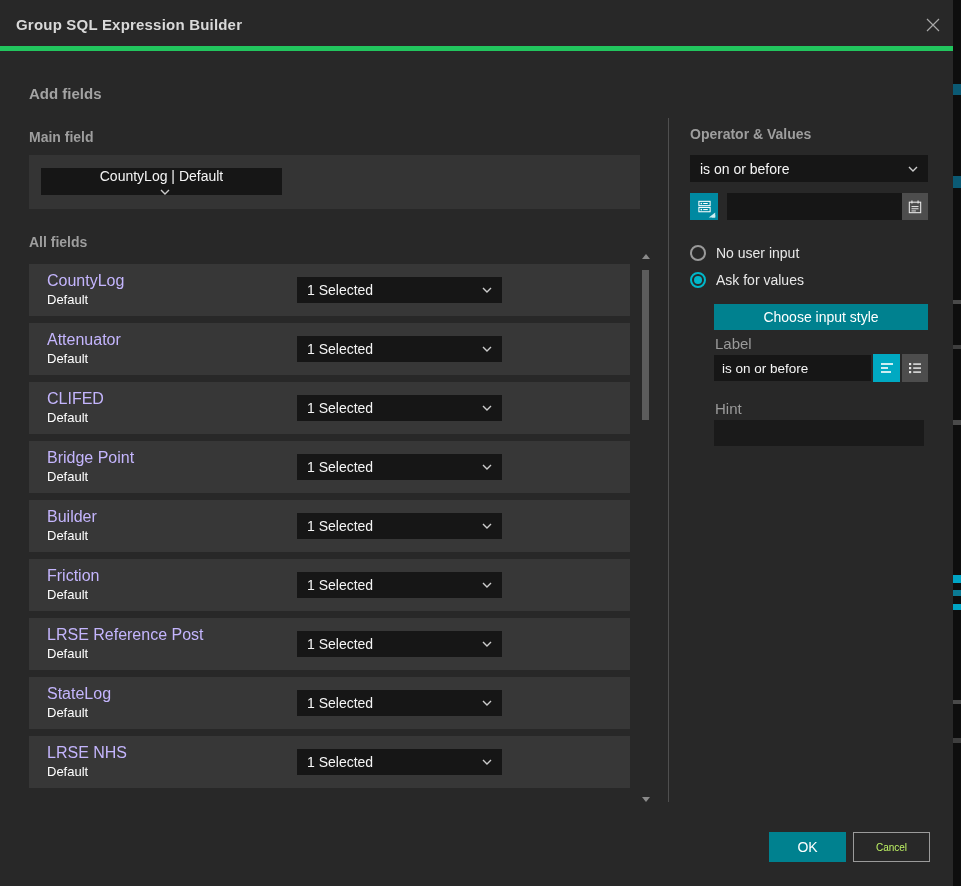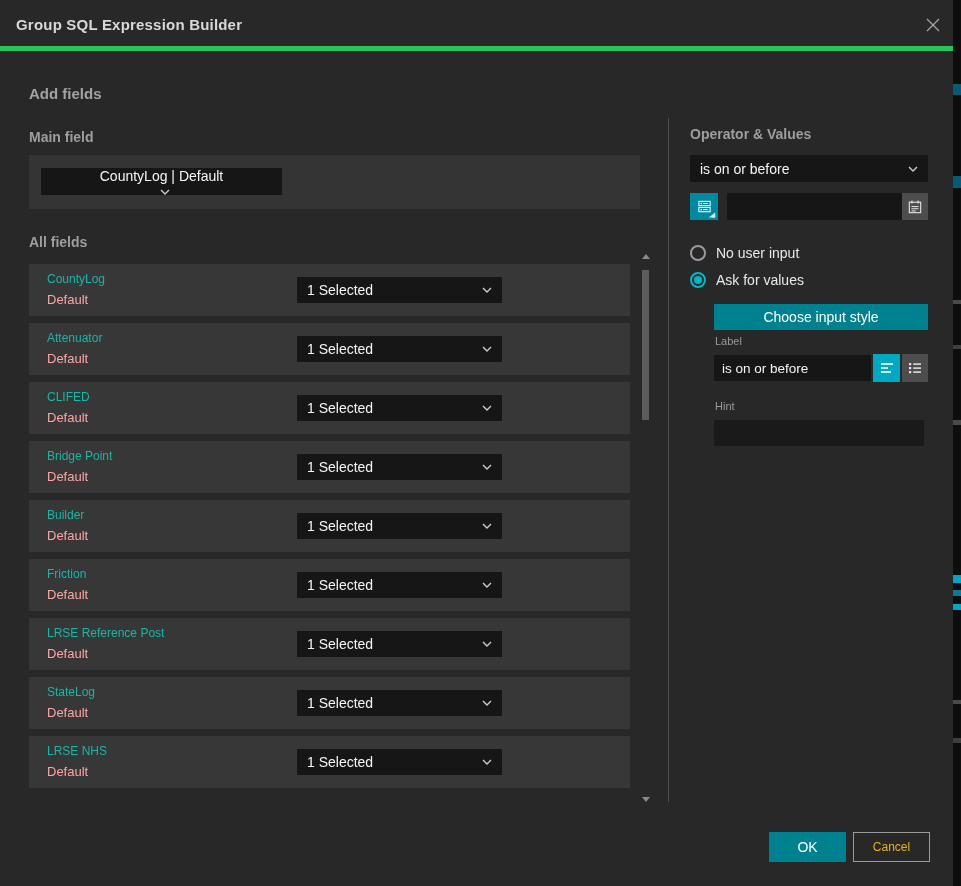--- a/index.html
+++ b/index.html
@@ -21,22 +21,22 @@
   .select .sel-text { flex:1; white-space:nowrap; overflow:hidden; }
   .select svg.chev { flex:none; margin-left:6px; }
   .txt-input { position:absolute; background:#161616; border:none; color:#f5f5f5; font-size:13.5px; padding:0 8px; font-family:"Liberation Sans", sans-serif; outline:none; }
 
   
   .main-field-box { position:absolute; left:29px; top:155px; width:611px; height:54px; background:#343434; }
 
   
   .field-list { position:absolute; left:29px; top:264px; width:601px; }
   .field-row { position:relative; width:100%; height:52px; background:#373737; margin-bottom:7px; }
-  .fr-name { position:absolute; left:18px; top:8px; font-size:12px; color:#14b8a6; }
-  .fr-sub  { position:absolute; left:18px; top:28px; font-size:13px; color:#fca5a5; }
+  .fr-name { position:absolute; left:18px; top:8px; font-size:16px; color:#c4b5fd; }
+  .fr-sub  { position:absolute; left:18px; top:28px; font-size:13px; color:#ffffff; }
   .row-select { left:268px; top:13px; width:205px; height:26px; }
 
   
   .scrollbar { position:absolute; left:640px; top:252px; width:11px; height:552px; }
   .sb-arrow { position:absolute; left:2px; width:0; height:0; border-left:4px solid transparent; border-right:4px solid transparent; }
   .sb-arrow.up   { top:2px;  border-bottom:5px solid #8a8a8a; }
   .sb-arrow.down { bottom:2px; border-top:5px solid #8a8a8a; }
   .sb-thumb { position:absolute; left:2px; top:18px; width:7px; height:150px; background:#5c5c5c; }
 
   .vdivider { position:absolute; left:668px; top:118px; width:1px; height:684px; background:#4f4f4f; }
@@ -45,22 +45,22 @@
   .icon-btn { position:absolute; display:flex; align-items:center; justify-content:center; cursor:pointer; }
   .corner-tri { position:absolute; right:2px; bottom:2px; width:0; height:0; border-left:4px solid transparent; border-top:3px solid transparent; border-bottom:3px solid #cfeef2; border-right:4px solid #cfeef2; transform:scale(.8); }
 
   .radio-row { position:absolute; display:flex; align-items:flex-start; gap:10px; cursor:pointer; }
   .radio { width:16px; height:16px; border-radius:50%; border:2px solid #9a9a9a; position:relative; flex:none; }
   .radio.checked { border-color:#00b7c9; }
   .radio.checked::after { content:""; position:absolute; inset:2px; border-radius:50%; background:#00b7c9; }
   .radio-label { font-size:14px; color:#e8e8e8; }
 
   .primary-btn { position:absolute; background:#00818f; border:none; color:#ffffff; font-size:14px; font-family:"Liberation Sans", sans-serif; cursor:pointer; display:flex; align-items:center; justify-content:center; }
-  .ghost-btn { position:absolute; background:transparent; border:1px solid #9b9b9b; color:#eab308; font-size:12px; font-family:"Liberation Sans", sans-serif; cursor:pointer; display:flex; align-items:center; justify-content:center; }
-  .small-label { position:absolute; font-size:11px; color:#9a9a9a;text-align:right; }
+  .ghost-btn { position:absolute; background:transparent; border:1px solid #9b9b9b; color:#bef264; font-size:10px; font-family:"Liberation Sans", sans-serif; cursor:pointer; display:flex; align-items:center; justify-content:center; }
+  .small-label { position:absolute; font-size:15px; color:#9a9a9a;text-align:right; }
 
   
   .bg-strip { position:absolute; left:953px; top:0; width:8px; height:886px; background:#0e0e0e; }
   .bg-strip .frag { position:absolute; left:0; width:8px; }
 </style>
 </head>
 <body>
 
 <div class="dialog">
 

